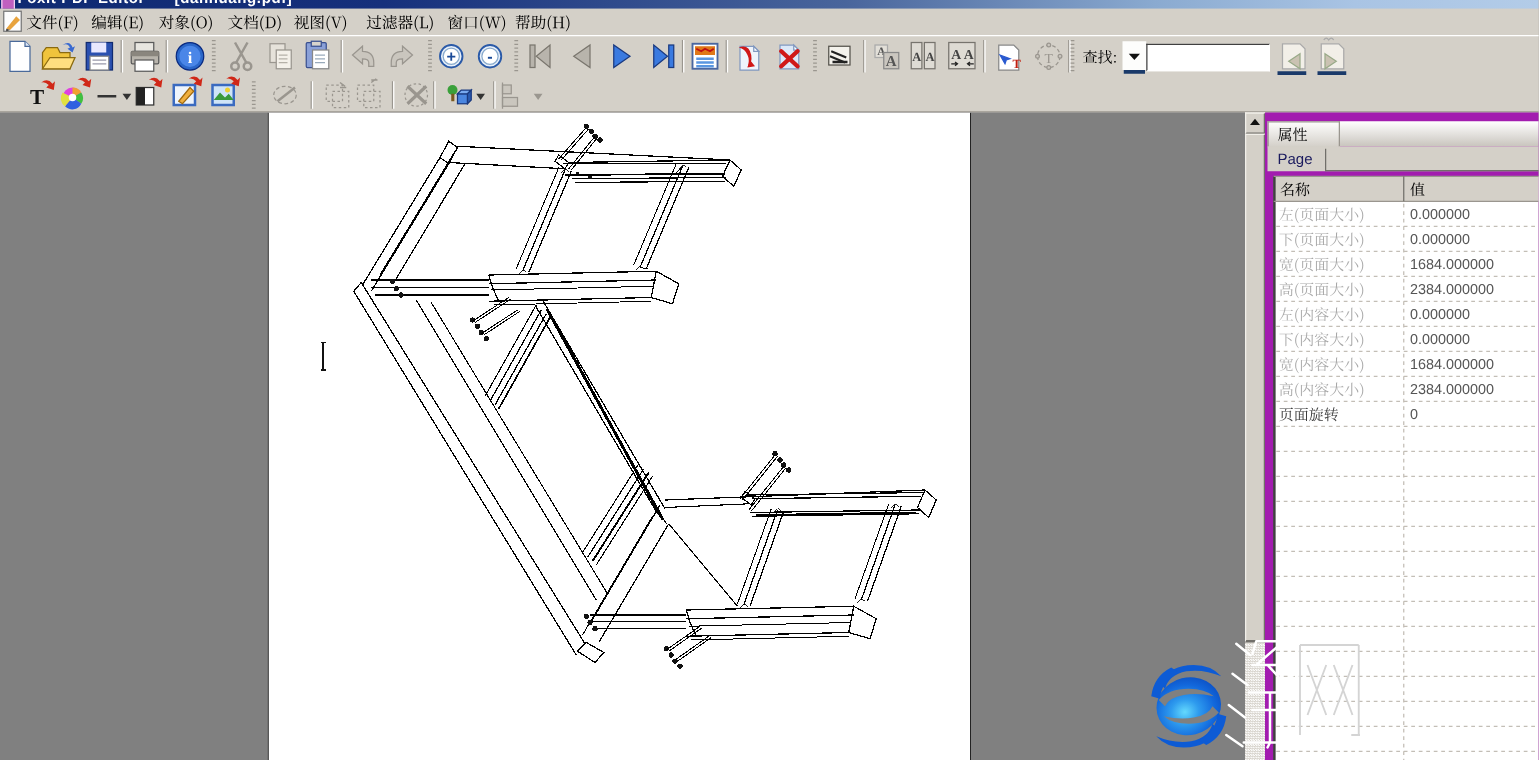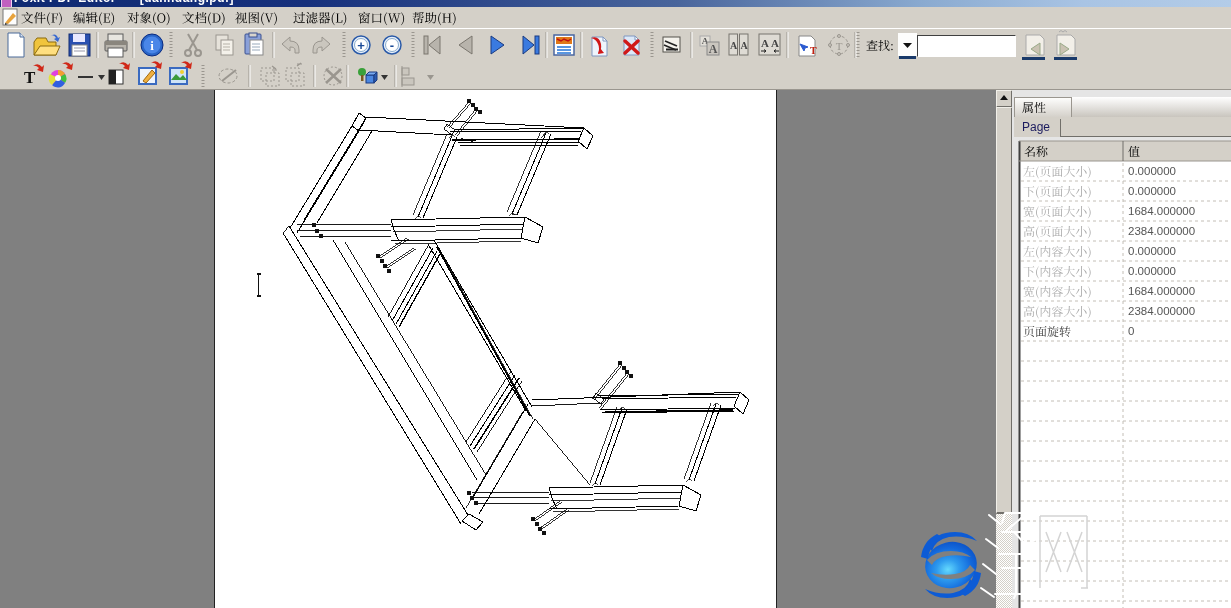--- a/index.html
+++ b/index.html
@@ -438,21 +438,21 @@
       <path d="M686 482 l3 -3 l3 2" stroke="#000" stroke-width="0.7" fill="none"></path>
       <path d="M256.5 274 h4 M258.5 274 v22 M256.5 296 h4" stroke="#111" stroke-width="1.4" fill="none"></path>
     </svg>
   </div>
 <div class="abs" style="left:996px;top:90px;width:16px;height:518px;background:repeating-conic-gradient(#fff 0% 25%,#d4d0c8 0% 50%) 0 0/2px 2px;">
 <div class="abs" style="left:0;top:0;width:14px;height:15px;background:#d4d0c8;border-top:1px solid #f1efe9;border-left:1px solid #f1efe9;border-right:2px solid #716f6a;border-bottom:2px solid #716f6a">
       <div style="width:0;height:0;border-left:4px solid transparent;border-right:4px solid transparent;border-bottom:5px solid #111;margin:4px auto 0"></div>
     </div>
 <div class="abs" style="left:0;top:17px;width:14px;height:404px;background:#d4d0c8;border-top:1px solid #f1efe9;border-left:1px solid #f1efe9;border-right:2px solid #716f6a;border-bottom:2px solid #716f6a"></div>
 </div>
-<div class="abs" style="left:1012px;top:90px;width:219px;height:518px;background:#e5e5e5">
+<div class="abs" style="left:1012px;top:90px;width:219px;height:518px;background:#a21caf">
 <div class="abs" style="left:2px;top:7px;width:217px;height:20px;background:linear-gradient(#ffffff,#c9c5be)"></div>
 <div class="abs" style="left:2px;top:7px;width:56px;height:20px;background:linear-gradient(#fdfdfc,#d2cec7);border:1px solid #9a968f;border-bottom:none"></div>
 <div class="abs" style="left:2px;top:27px;width:217px;height:20px;background:#d4d0c8"></div>
 <div class="abs" style="left:48px;top:29px;width:1px;height:18px;background:#716f6a"></div>
 <div class="abs" style="left:48px;top:46px;width:171px;height:1px;background:#716f6a"></div>
 <svg class="abs" style="left:0;top:0" width="219" height="518">
       <path transform="translate(10,22) scale(0.012000,-0.012000)" fill="#000" d="M811 754V637H218V754ZM154 782V520C154 320 139 108 25 -62L40 -73C204 95 218 337 218 521V608H811V566H821C842 566 874 580 875 586V742C894 745 910 754 917 761L837 821L801 782H231L154 816ZM744 587C637 562 441 533 285 522L289 502C365 502 447 505 525 510V437H367L299 468V246H308C333 246 361 260 361 265V290H525V211H317L249 242V-77H259C285 -77 312 -63 312 -57V182H525V100C447 97 381 95 342 96L374 20C384 22 392 28 398 40C532 58 634 74 711 88C725 68 735 48 739 30C792 -10 837 102 663 161L652 153C667 141 682 125 696 107L587 102V182H818V10C818 -2 813 -8 797 -8C777 -8 695 -2 695 -2V-18C733 -22 754 -30 766 -39C778 -48 783 -64 785 -81C870 -73 880 -43 880 4V169C900 172 916 182 922 189L839 249L808 211H587V290H756V258H765C786 258 818 271 819 277V400C836 403 850 411 856 418L781 474L747 437H587V514C650 519 709 525 758 531C779 521 795 520 805 528ZM525 319H361V409H525ZM587 319V409H756V319Z M1189 838V-78H1202C1226 -78 1253 -63 1253 -54V799C1278 803 1286 814 1289 828ZM1115 635C1116 563 1087 483 1059 450C1042 433 1033 410 1046 393C1062 374 1097 385 1114 410C1140 446 1159 528 1133 634ZM1283 667 1269 661C1294 622 1319 558 1320 509C1373 458 1436 574 1283 667ZM1450 772C1430 623 1387 473 1333 372L1349 362C1392 413 1429 479 1459 554H1612V311H1405L1413 282H1612V-13H1326L1334 -42H1950C1963 -42 1974 -37 1976 -26C1944 5 1890 47 1890 47L1842 -13H1677V282H1893C1906 282 1917 287 1919 298C1888 328 1834 371 1834 371L1789 311H1677V554H1920C1934 554 1944 559 1947 569C1914 600 1861 642 1861 642L1815 582H1677V795C1699 798 1707 807 1709 821L1612 831V582H1470C1487 628 1501 676 1513 726C1535 726 1545 736 1549 748Z"></path>
       <text x="10" y="41" font-size="12" fill="#1b1b5e" font-family="Liberation Sans">Page</text>
       <rect x="7" y="51" width="212" height="467" fill="#fff"></rect>
       <rect x="7" y="51" width="212" height="20" fill="#d4d0c8"></rect>

